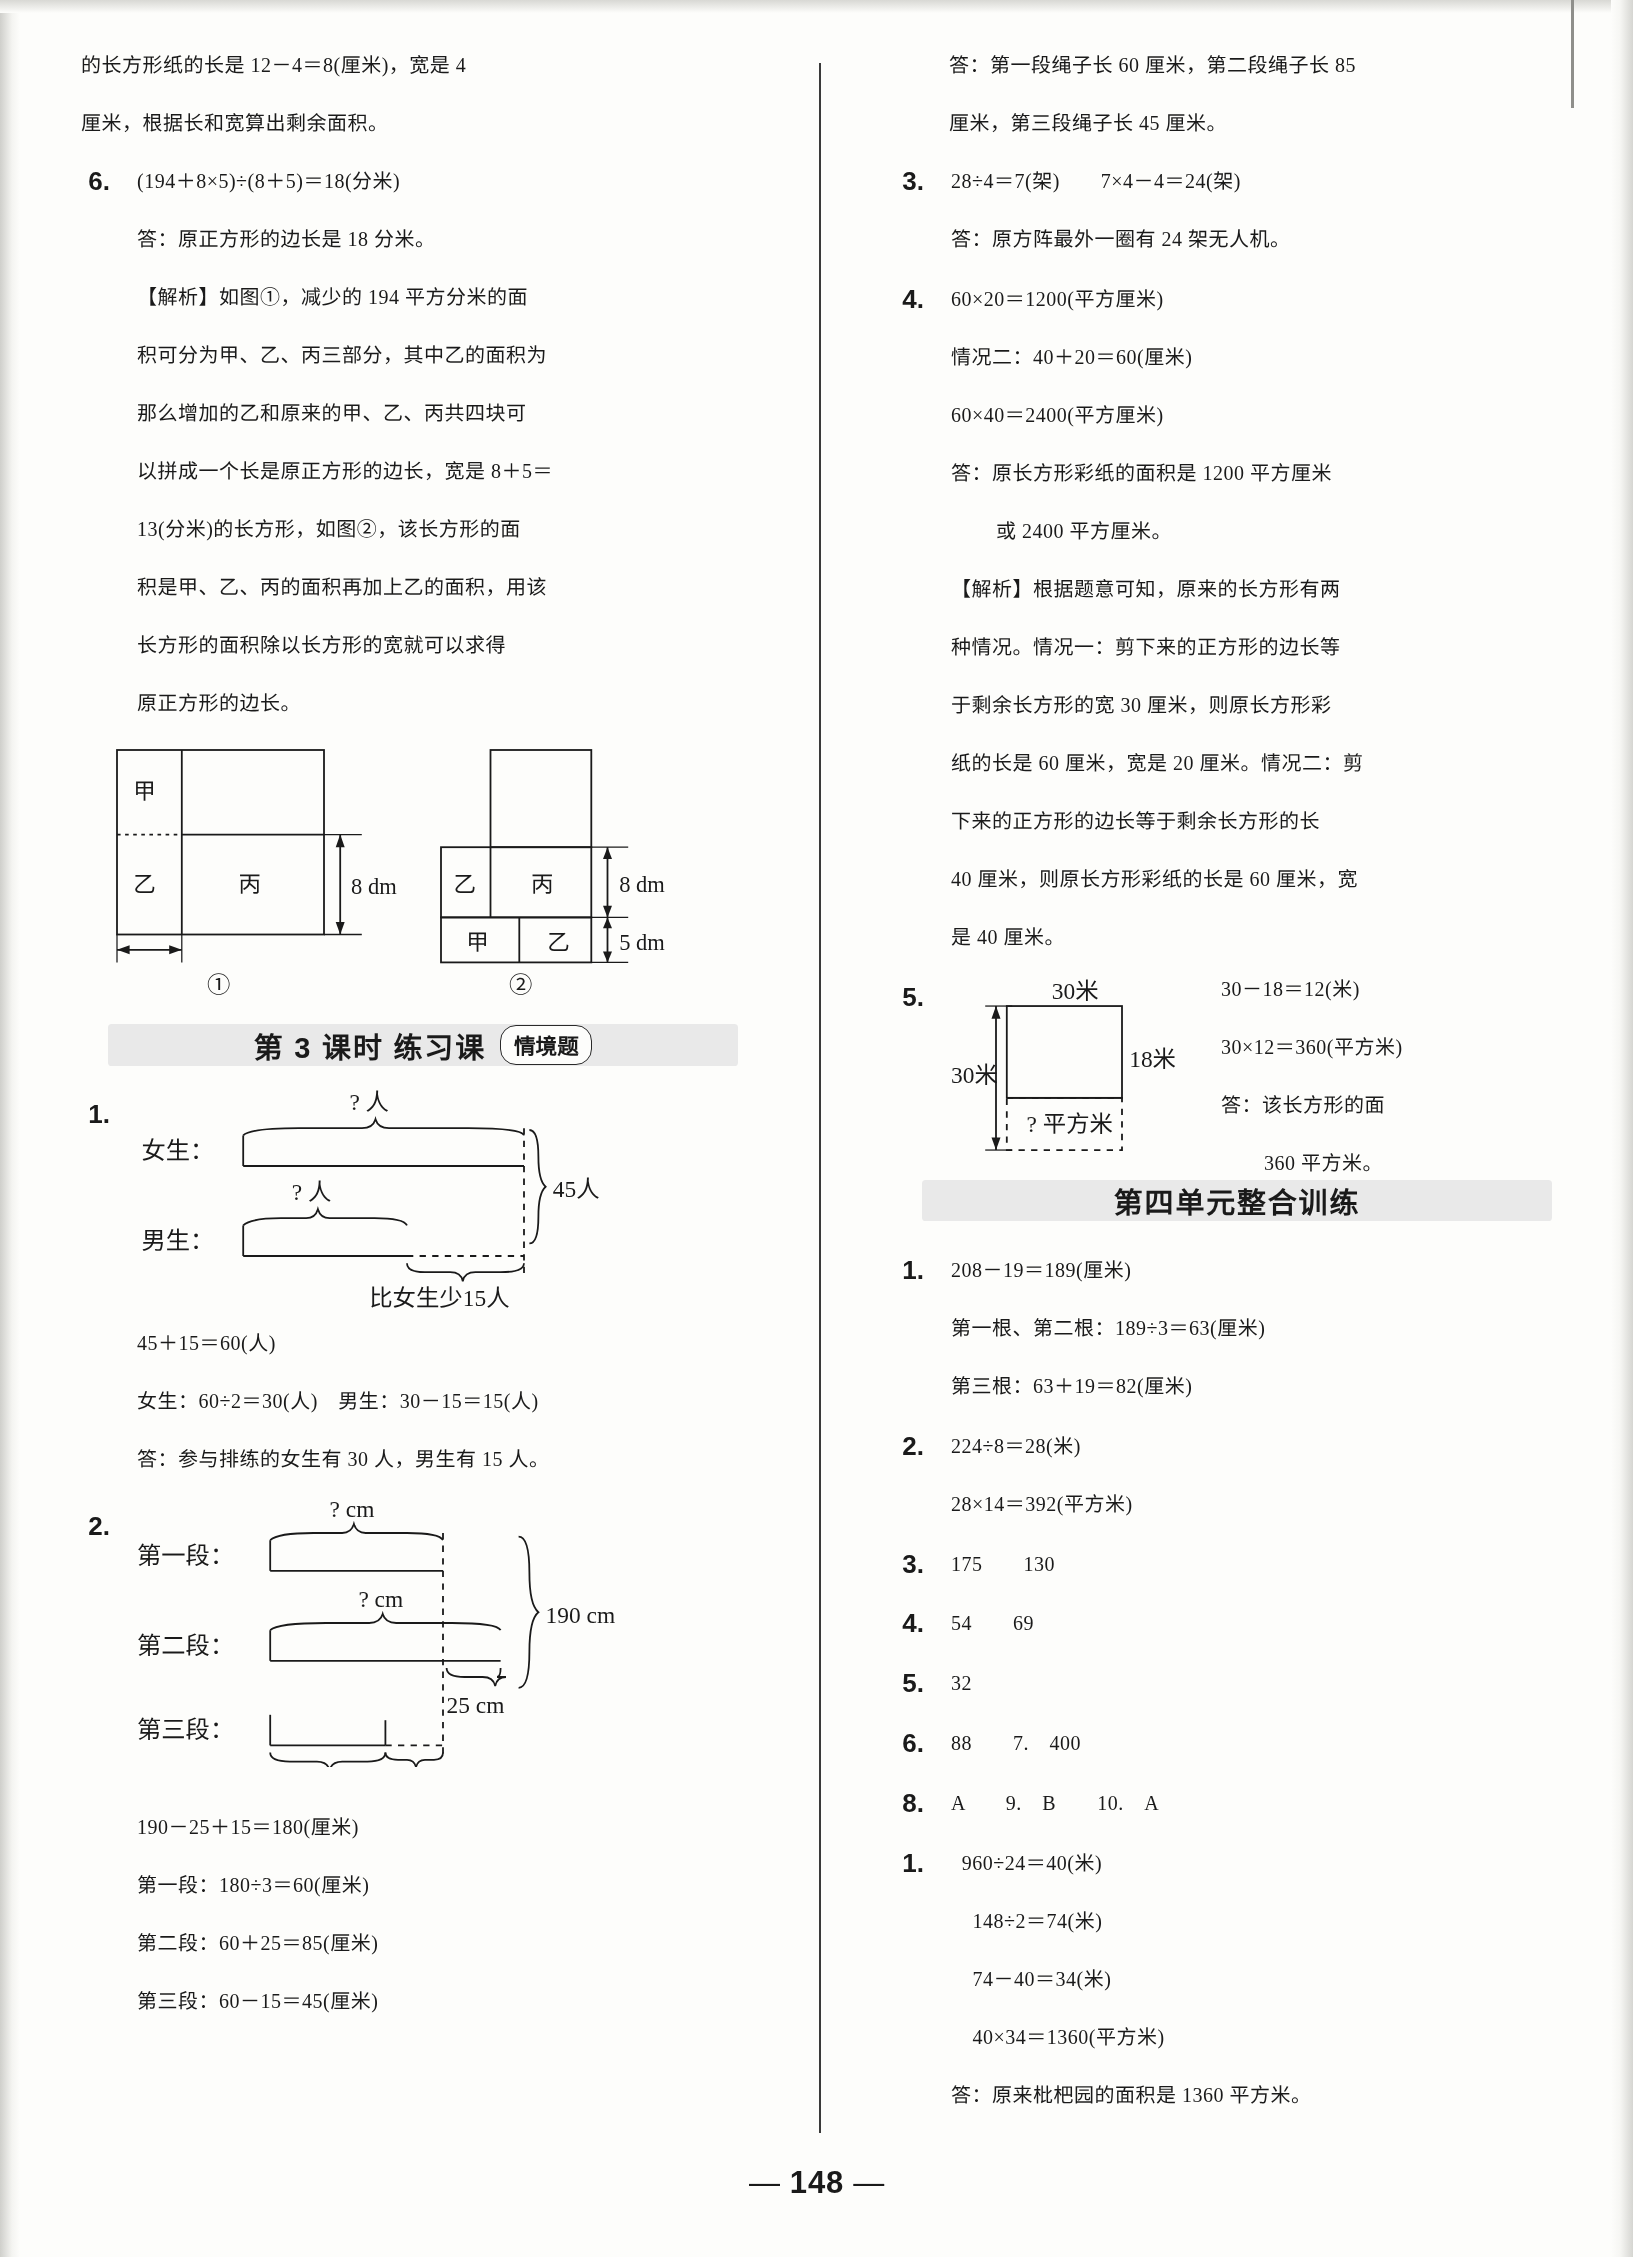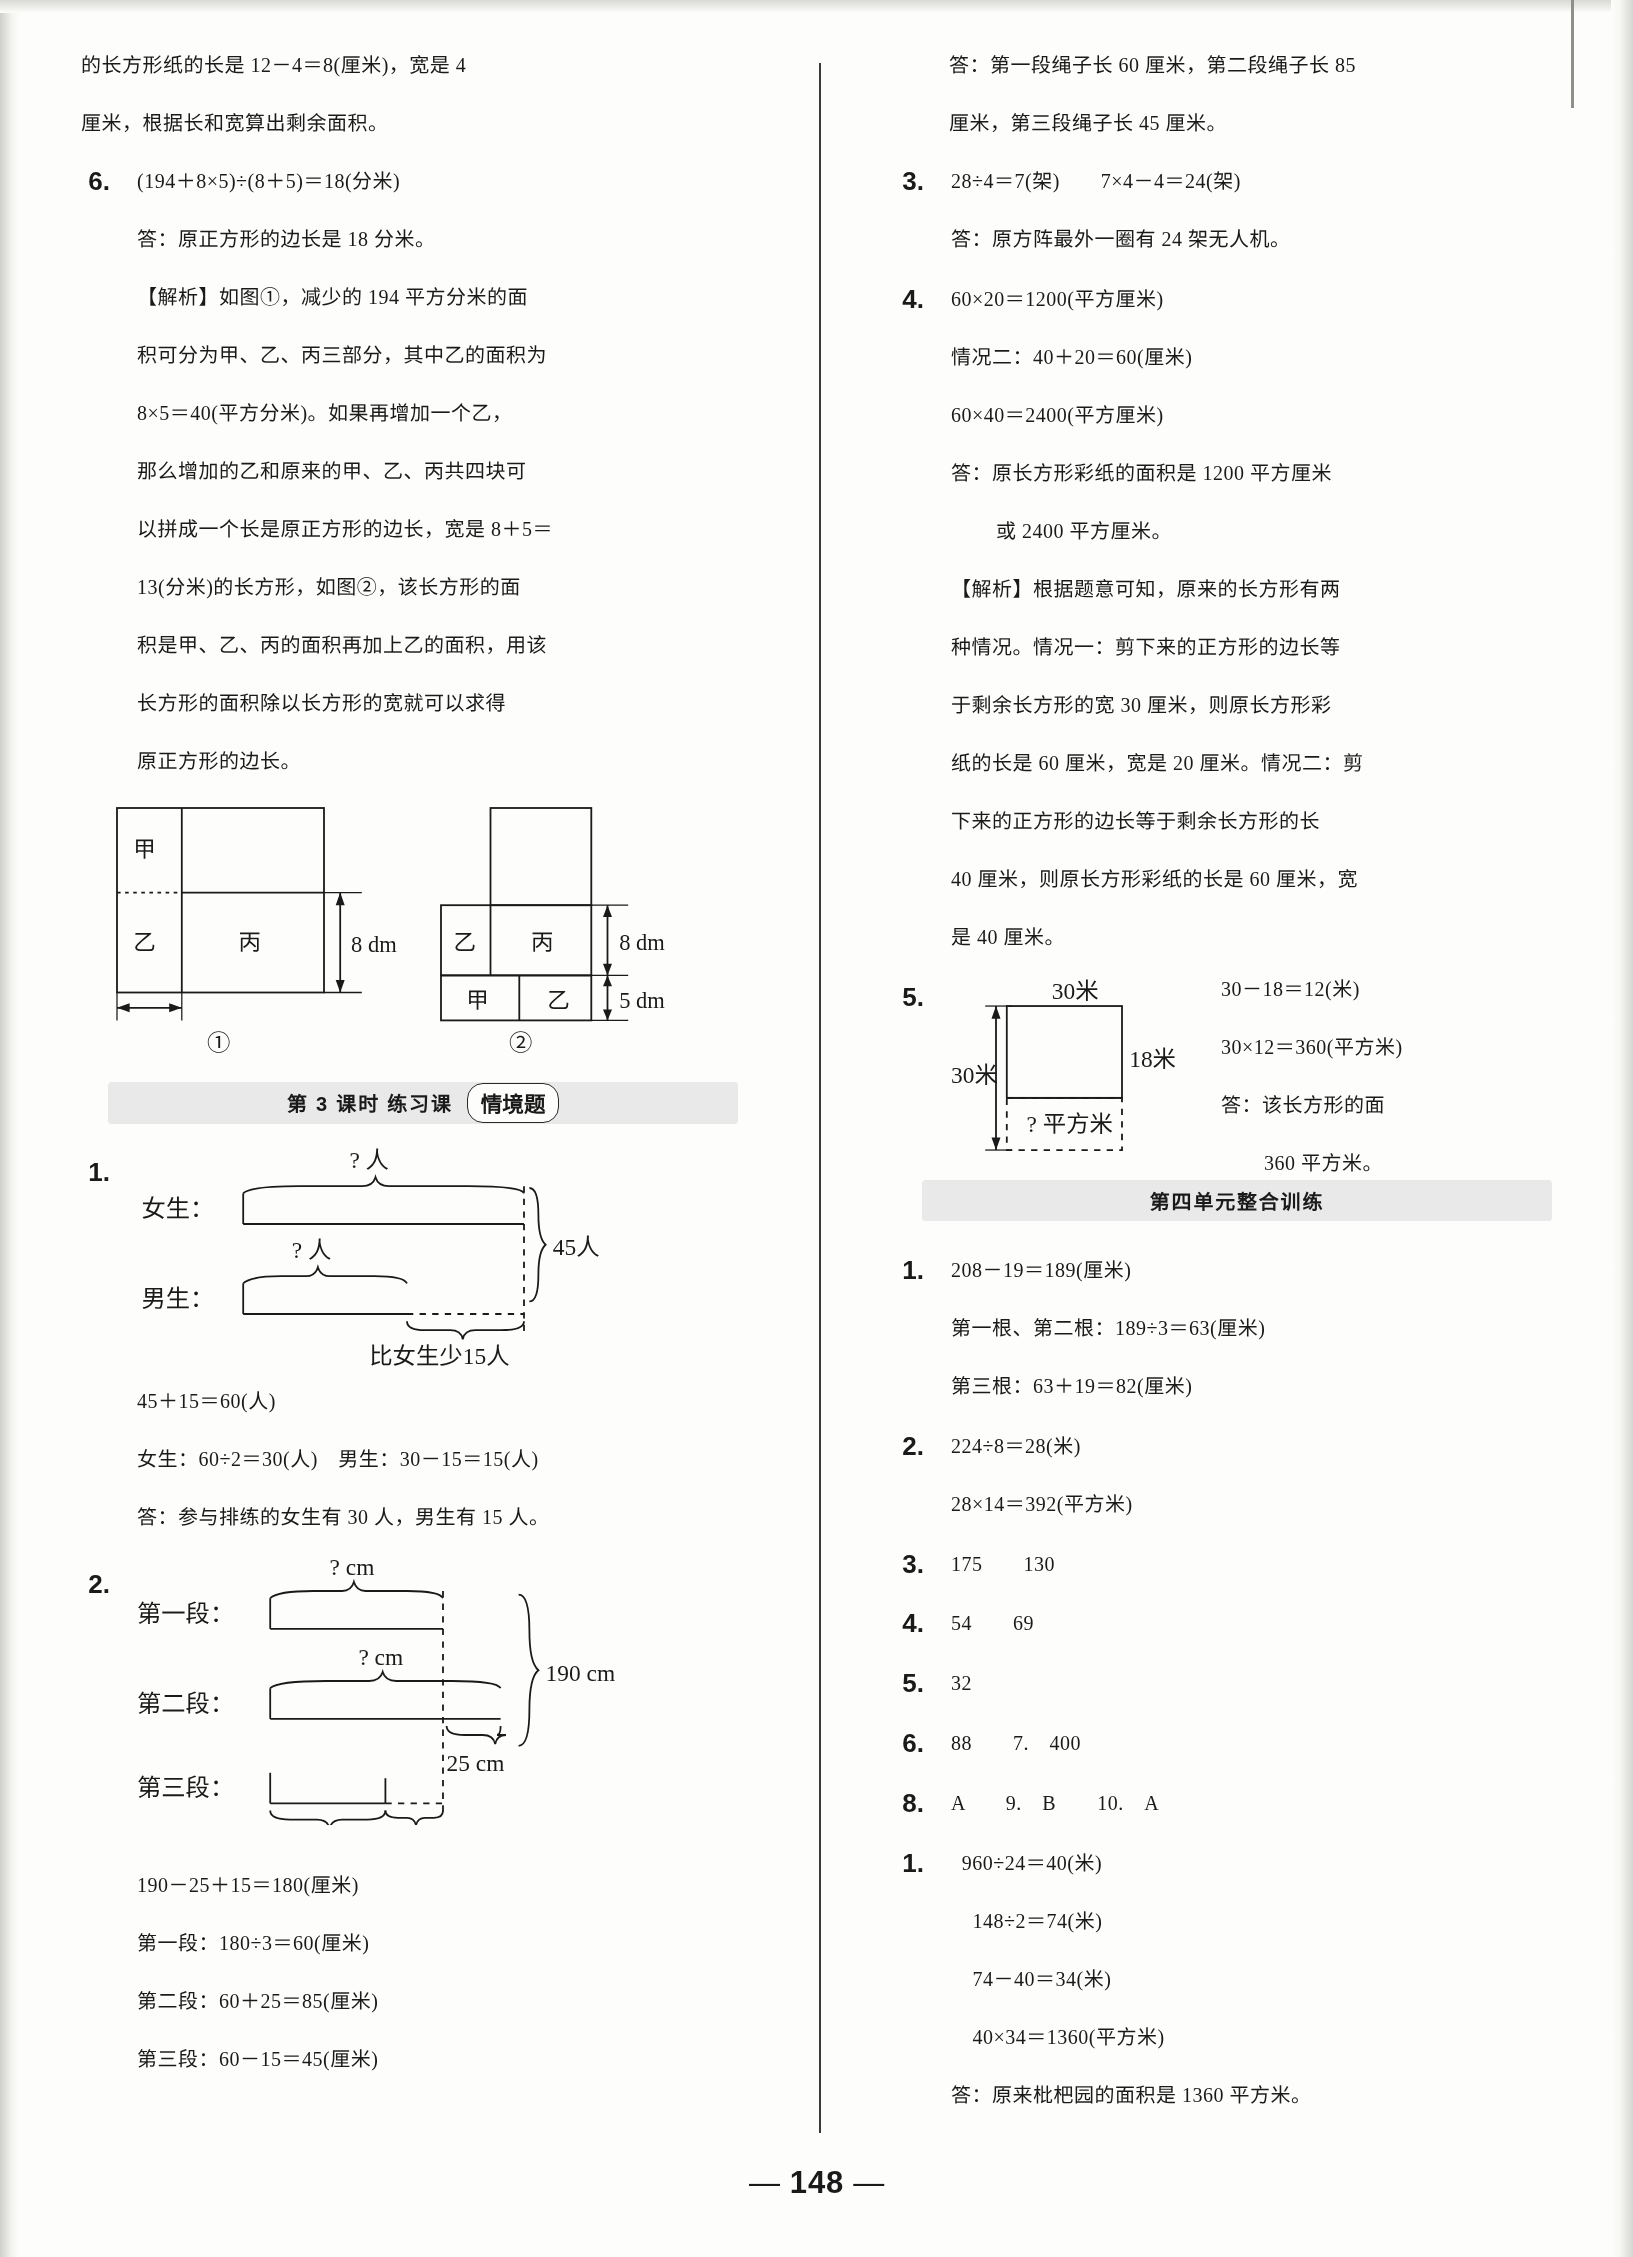--- a/index.html
+++ b/index.html
@@ -91,21 +91,21 @@
   .section-head .bar {
     position: absolute;
     left: 27px; right: 27px; top: 3.6px; bottom: 3.6px;
     background: #e9e9e9;
     border-radius: 3.6px;
   }
   .section-head .title {
     position: relative;
     font-family: "Liberation Sans", "DejaVu Sans", sans-serif;
     font-weight: 700;
-    font-size: 20px;
+    font-size: 29px;
     letter-spacing: 1.8px;
     white-space: nowrap;
   }
   .badge {
     position: relative;
     font-family: "Liberation Sans", "DejaVu Sans", sans-serif;
     font-size: 21.6px;
     font-weight: 700;
     padding: 3.6px 12.6px;
     border: 1.8px solid #2a2a2a;
@@ -154,21 +154,20 @@
 
       <div class="line plain">的长方形纸的长是 12－4＝8(厘米)，宽是 4</div>
       <div class="line plain">厘米，根据长和宽算出剩余面积。</div>
 
       <div class="item">
         <span class="num">6.</span>
         <div class="line" style="padding-left:0">(194＋8×5)÷(8＋5)＝18(分米)</div>
         <div class="line" style="padding-left:0">答：原正方形的边长是 18 分米。</div>
         <div class="line" style="padding-left:0">【解析】如图①，减少的 194 平方分米的面</div>
         <div class="line" style="padding-left:0">积可分为甲、乙、丙三部分，其中乙的面积为</div>
-        <div class="line" style="padding-left:0">8×5＝40(平方分米)。如果再增加一个乙，</div>
         <div class="line" style="padding-left:0">那么增加的乙和原来的甲、乙、丙共四块可</div>
         <div class="line" style="padding-left:0">以拼成一个长是原正方形的边长，宽是 8＋5＝</div>
         <div class="line" style="padding-left:0">13(分米)的长方形，如图②，该长方形的面</div>
         <div class="line" style="padding-left:0">积是甲、乙、丙的面积再加上乙的面积，用该</div>
         <div class="line" style="padding-left:0">长方形的面积除以长方形的宽就可以求得</div>
         <div class="line" style="padding-left:0">原正方形的边长。</div>
       </div>
 
       <div class="fig">
         <svg width="666" height="225" viewBox="0 0 740 250">

